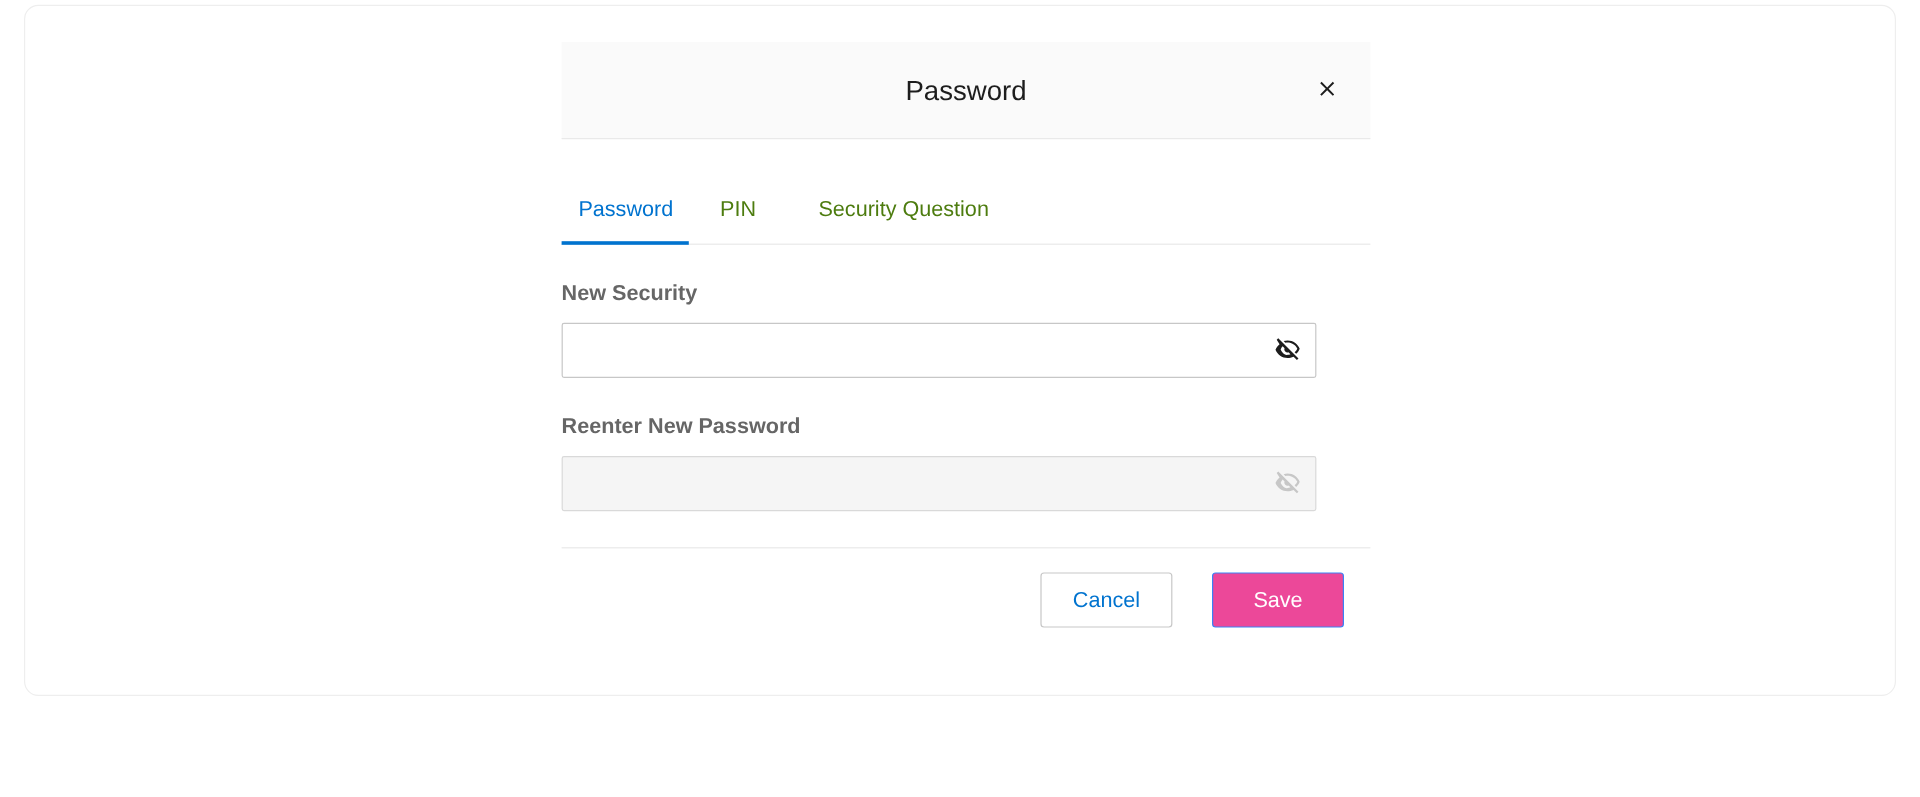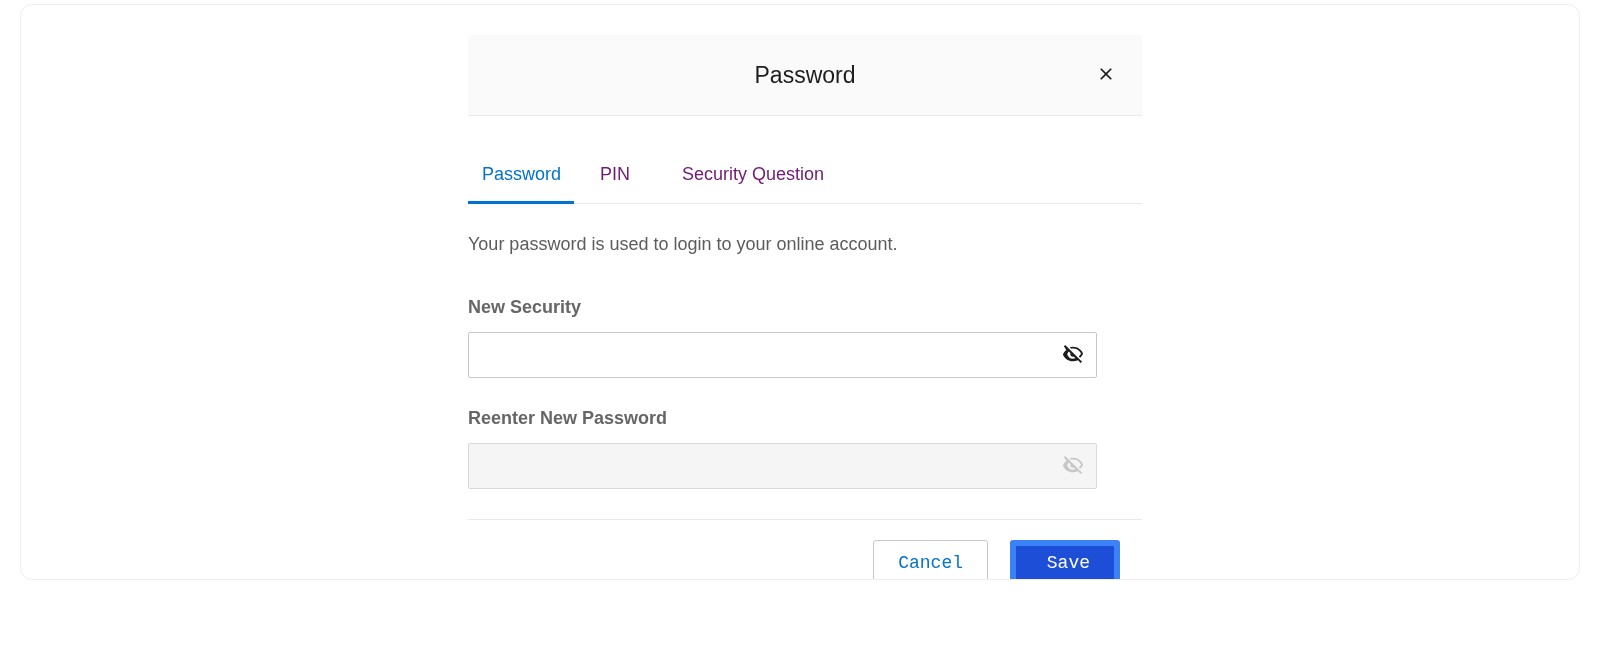--- a/index.html
+++ b/index.html
@@ -49,21 +49,21 @@
   .close-btn svg { width: 20px; height: 20px; }
   .tabs {
     display: flex;
     margin-top: 38px;
     border-bottom: 1px solid #e9e9e9;
     padding: 0 0 0 0;
   }
   .tab {
     padding: 10px 28px 18px;
     font-size: 18px;
-    color: #701a75;
+    color: #4d7c0f;
     cursor: pointer;
     position: relative;
     background: none;
     border: none;
     font-family: inherit;
   }
   .tab:first-child { padding-left: 14px; padding-right: 14px; margin-left:0; }
   .tab.active {
     color: #0073cf;
   }
@@ -131,44 +131,42 @@
   .eye-enabled svg path { fill: #1d1d1d; }
   .eye-disabled svg path { fill: #c7c7c7; }
   .footer-rule {
     border: none;
     border-top: 1px solid #e9e9e9;
     margin-top: 2px;
   }
   .footer {
     display: flex;
     justify-content: flex-end;
-    gap: 22px;
+    gap: 33px;
     padding-top: 20px;
     padding-right: 22px;
-    font-family: Liberation Mono, monospace;
   }
   .btn {
     height: 46px;
     min-width: 110px;
     font-size: 18px;
     border-radius: 3px;
     cursor: pointer;
     font-family: inherit;
     padding: 0 24px;
   }
   .btn-cancel {
     background: #fff;
     border: 1px solid #c7c7c7;
     color: #0073cf;
   }
   .btn-save {
-    background: #1d4ed8;
-    border: 6px solid #3b82f6;
+    background: #ec4899;
+    border: 1px solid #3b82f6;
     color: #ffffff;
-    text-align: right;
   }
 </style>
 </head>
 <body>
 
 <div class="page">
   <div class="modal">
 
     <div class="modal-header">
       <h1 class="modal-title">Password</h1>
@@ -187,21 +185,20 @@
       </button>
       <button class="tab tab-1">
         <span>PIN</span>
       </button>
       <button class="tab tab-2">
         <span>Security Question</span>
       </button>
     </div>
 
     <div class="body">
-      <p class="desc">Your password is used to login to your online account.</p>
 
       <div class="field">
         <label class="label">New Security</label>
         <div class="input-wrap">
           <input type="password" class="input" value="" style="">
           <button class="eye-btn eye-enabled" aria-label="Show password">
             <span>
               <svg viewBox="0 0 24 24">
                   <path d="M12 6c3.79 0 7.17 2.13 8.82 5.5-.59 1.22-1.43 2.3-2.46 3.17l1.42 1.42C21.27 14.75 22.4 13.21 23 11.5 21.27 7.11 17 4 12 4c-1.27 0-2.49.2-3.64.57l1.65 1.65C10.66 6.08 11.32 6 12 6zM2.1 3.51 3.51 2.1l18.39 18.39-1.41 1.41-3.07-3.07C15.5 19.56 13.8 20 12 20 7 20 2.73 16.89 1 12.5c.77-1.97 2.06-3.67 3.69-4.96L2.1 3.51zM12 17c.92 0 1.8-.17 2.62-.49l-1.77-1.77c-.27.17-.55.26-.85.26-1.66 0-3-1.34-3-3 0-.3.09-.58.26-.85L7.49 9.38C6.62 10.3 6 11.36 5.68 12.5 7.33 15.87 10.21 18 12 17z"></path>
                 </svg>

